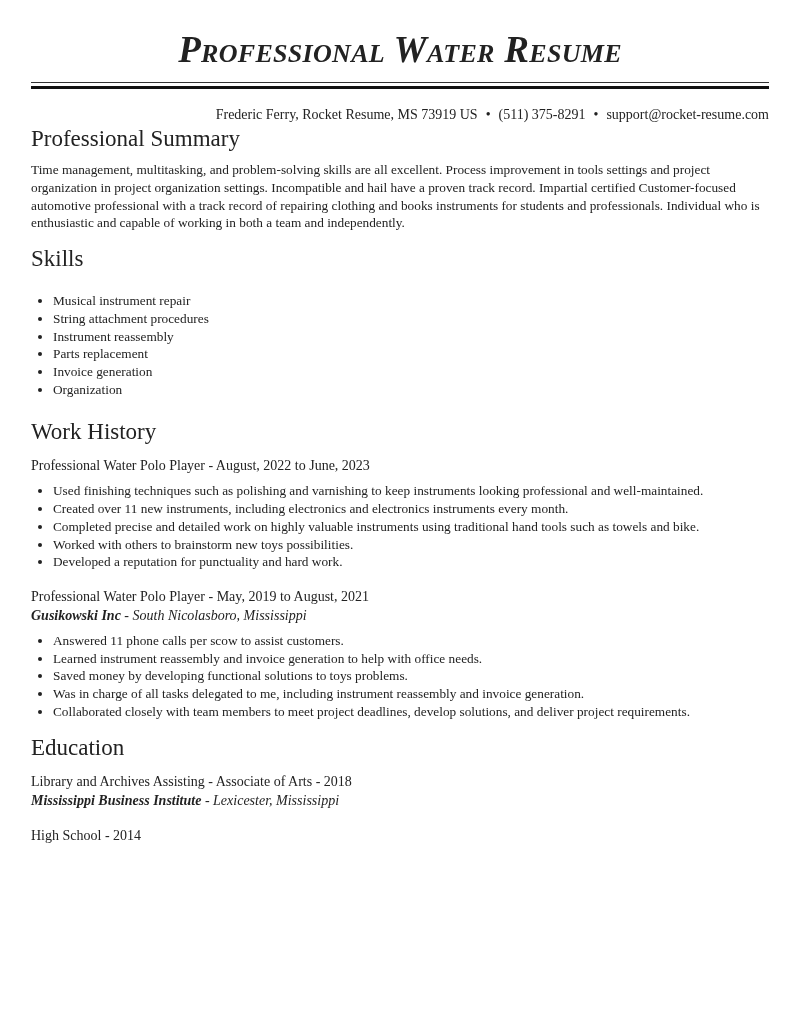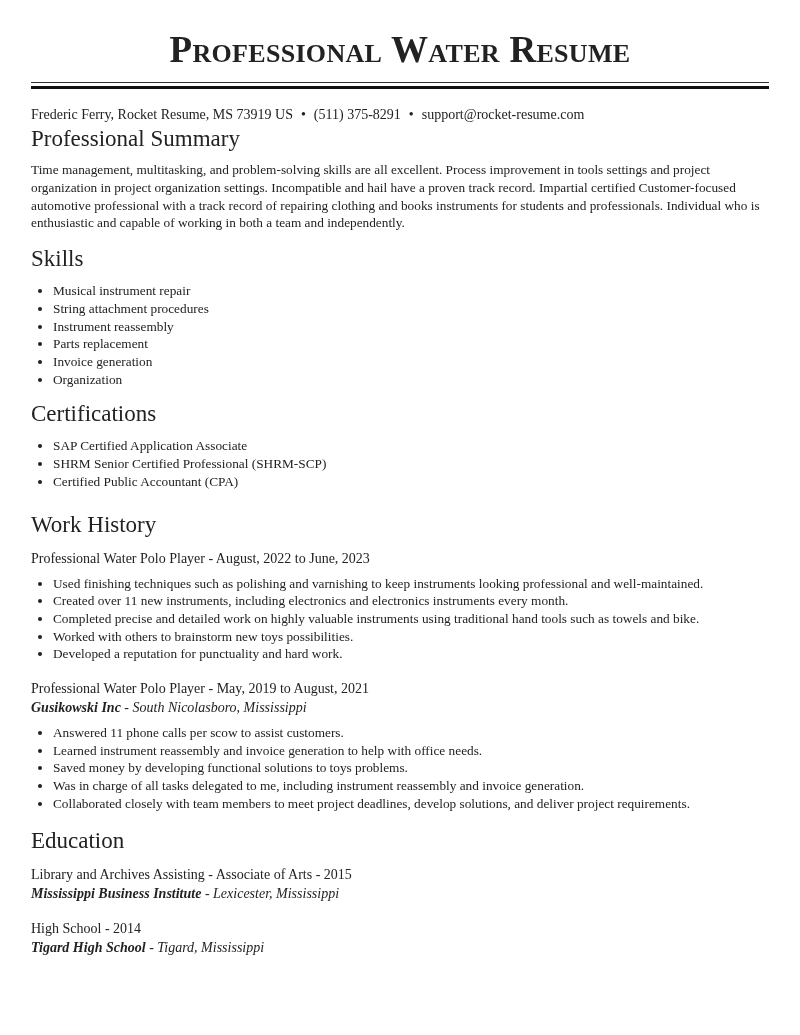--- a/index.html
+++ b/index.html
@@ -5,38 +5,38 @@
   html, body { margin: 0; padding: 0; background: #ffffff; }
   body {
     width: 800px; height: 1035px; overflow: hidden;
     font-family: "Liberation Serif", "DejaVu Serif", serif;
     color: #222222;
   }
   .page { position: relative; padding: 0 31px; }
   .title {
     text-align: center; margin: 0; padding-top: 28px;
     font-size: 37px; font-weight: bold; font-variant: small-caps;
-    letter-spacing: 0.3px; line-height: 44px; color: #222;
+    letter-spacing: 0.3px; line-height: 44px; color: #222; font-style: italic;
   }
   .rule { margin-top: 10px; }
   .rule .thin { height: 1px; background: #333; }
   .rule .thick { height: 3px; background: #111; margin-top: 3px; }
   .contact {
-    text-align: left; font-size: 14px; margin-top: 16px; line-height: 20px;
+    text-align: right; font-size: 14px; margin-top: 16px; line-height: 20px;
   }
   .contact .sep { margin: 0 8px; }
   h2 {
     font-weight: normal; font-size: 23px; margin: 0; line-height: 28px;
   }
   .sec-summary { }
   .summary {
     font-size: 13.3px; line-height: 17.8px; margin: 8px 0 0 0;
   }
   .sec-skills { margin-top: 13px; }
-  .skills { display: flex; margin-top: 9px; }
+  .skills { display: flex; margin-top: 19px; }
   .skills ul { flex: 1; }
   ul { margin: 0; padding-left: 22px; list-style: disc; }
   li { font-size: 13.3px; line-height: 17.7px; }
   .sec-cert { margin-top: 12px; }
   .sec-cert ul { margin-top: 9px; }
   .sec-work { margin-top: 20px; }
   .job { margin-top: 10px; }
   .job + .job { margin-top: 16px; }
   .job-line { font-size: 14px; line-height: 19px; }
   .job-line b { font-weight: normal; }
@@ -74,28 +74,20 @@
         <li>Musical instrument repair</li>
         <li>String attachment procedures</li>
         <li>Instrument reassembly</li>
         <li>Parts replacement</li>
         <li>Invoice generation</li>
         <li>Organization</li>
       </ul>
     </div>
   </section>
 
-  <section class="sec-cert">
-    <h2>Certifications</h2>
-    <ul>
-      <li>SAP Certified Application Associate</li>
-      <li>SHRM Senior Certified Professional (SHRM-SCP)</li>
-      <li>Certified Public Accountant (CPA)</li>
-    </ul>
-  </section>
 
   <section class="sec-work">
     <h2>Work History</h2>
 
     <div class="job">
       <div class="job-line"><b>Professional Water Polo Player</b><span> - August, 2022 to June, 2023</span></div>
       <ul>
         <li>Used finishing techniques such as polishing and varnishing to keep instruments looking professional and well-maintained.</li>
         <li>Created over 11 new instruments, including electronics and electronics instruments every month.</li>
         <li>Completed precise and detailed work on highly valuable instruments using traditional hand tools such as towels and bike.</li>
@@ -114,23 +106,22 @@
         <li>Was in charge of all tasks delegated to me, including instrument reassembly and invoice generation.</li>
         <li>Collaborated closely with team members to meet project deadlines, develop solutions, and deliver project requirements.</li>
       </ul>
     </div>
   </section>
 
   <section class="sec-edu">
     <h2>Education</h2>
 
     <div class="edu">
-      <div class="job-line"><b>Library and Archives Assisting - Associate of Arts</b><span> - 2015</span></div>
+      <div class="job-line"><b>Library and Archives Assisting - Associate of Arts</b><span> - 2018</span></div>
       <div class="emp-line"><b>Mississippi Business Institute</b><span> - Lexicester, Mississippi</span></div>
     </div>
 
     <div class="edu">
       <div class="job-line"><b>High School</b><span> - 2014</span></div>
-      <div class="emp-line"><b>Tigard High School</b><span> - Tigard, Mississippi</span></div>
     </div>
   </section>
 
 </div>
 
 </body></html>

